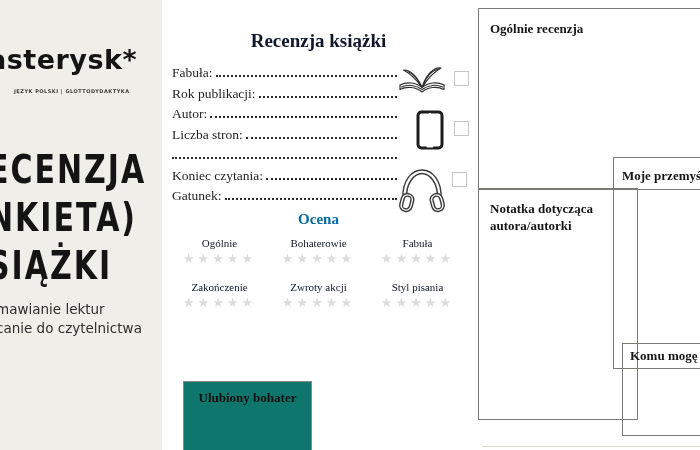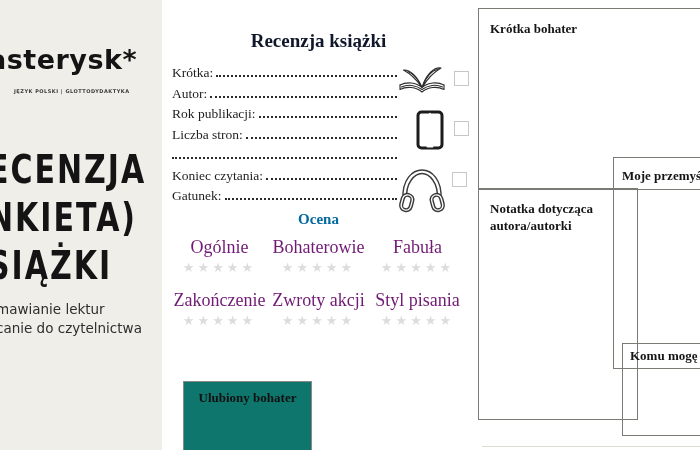--- a/index.html
+++ b/index.html
@@ -25,21 +25,21 @@
   .field-dots{flex:1;border-bottom:2px dotted #2a2a2a;height:13px;}
 
   .fmt-icon{position:absolute;}
   .checkbox{position:absolute;width:13px;height:13px;background:#fff;border:1.5px solid #c7c7c7;}
 
   
   .rating-heading{position:absolute;left:170px;top:211px;width:297px;text-align:center;
                   font-size:15px;font-weight:700;color:#0369a1;}
   .ratings{position:absolute;left:170px;top:237px;width:297px;display:grid;
            grid-template-columns:1fr 1fr 1fr;row-gap:15px;text-align:center;}
-  .cat-label{font-size:18px;color:#701a75;}
+  .cat-label{font-size:11px;color:#0f172a;}
   .stars{margin-top:2px;font-family:"DejaVu Sans",sans-serif;font-size:13px;
          letter-spacing:3px;color:#dcdcdc;white-space:nowrap;}
 
   
   .fav-box{position:absolute;border:1px solid #8a8a85;background:#0f766e;margin-top:44px;}
   .fav-box .fav-label{text-align:center;margin-top:8px;font-weight:700;font-size:13px;color:#101010;}
   .fav-box1{left:183px;top:337px;width:127px;height:87px;}
   .fav-box2{left:327px;top:337px;width:137px;height:90px;}
 
   
@@ -70,29 +70,29 @@
     <div class="side-sub">
       <div>mawianie lektur</div>
       <div>canie do czytelnictwa</div>
     </div>
   </div>
 
   <div class="main-title">Recenzja książki</div>
 
   <div class="fields">
     <div class="field-row">
-      <span class="field-label">Krótka:</span>
+      <span class="field-label">Fabuła:</span>
+      <span class="field-dots"></span>
+    </div>
+    <div class="field-row">
+      <span class="field-label">Rok publikacji:</span>
       <span class="field-dots"></span>
     </div>
     <div class="field-row">
       <span class="field-label">Autor:</span>
-      <span class="field-dots"></span>
-    </div>
-    <div class="field-row">
-      <span class="field-label">Rok publikacji:</span>
       <span class="field-dots"></span>
     </div>
     <div class="field-row">
       <span class="field-label">Liczba stron:</span>
       <span class="field-dots"></span>
     </div>
     <div class="field-row">
       <span class="field-dots"></span>
     </div>
     <div class="field-row">
@@ -164,21 +164,21 @@
       <div class="cat-label">Styl pisania</div>
       <div class="stars"><span>★</span><span>★</span><span>★</span><span>★</span><span>★</span></div>
     </div>
   </div>
 
   <div class="fav-box fav-box1">
     <div class="fav-label">Ulubiony bohater</div>
   </div>
 
   <div class="note-box box-a">
-    <span class="note-label">Krótka bohater</span>
+    <span class="note-label">Ogólnie recenzja</span>
   </div>
   <div class="note-box box-c">
     <span class="note-label">
       <span>Notatka dotycząca</span><br>
       <span>autora/autorki</span>
     </span>
   </div>
   <div class="note-box box-b">
     <span class="note-label">Moje przemyśle</span>
   </div>

